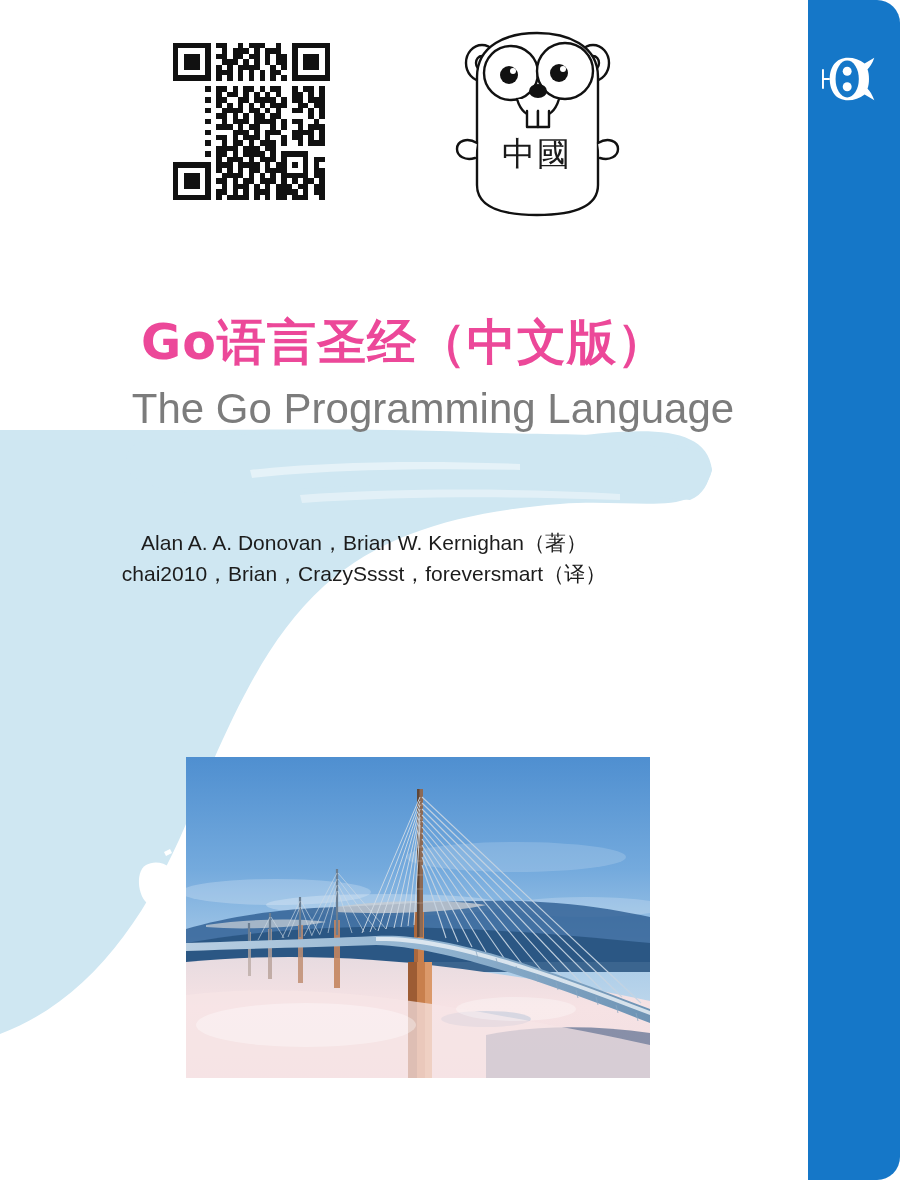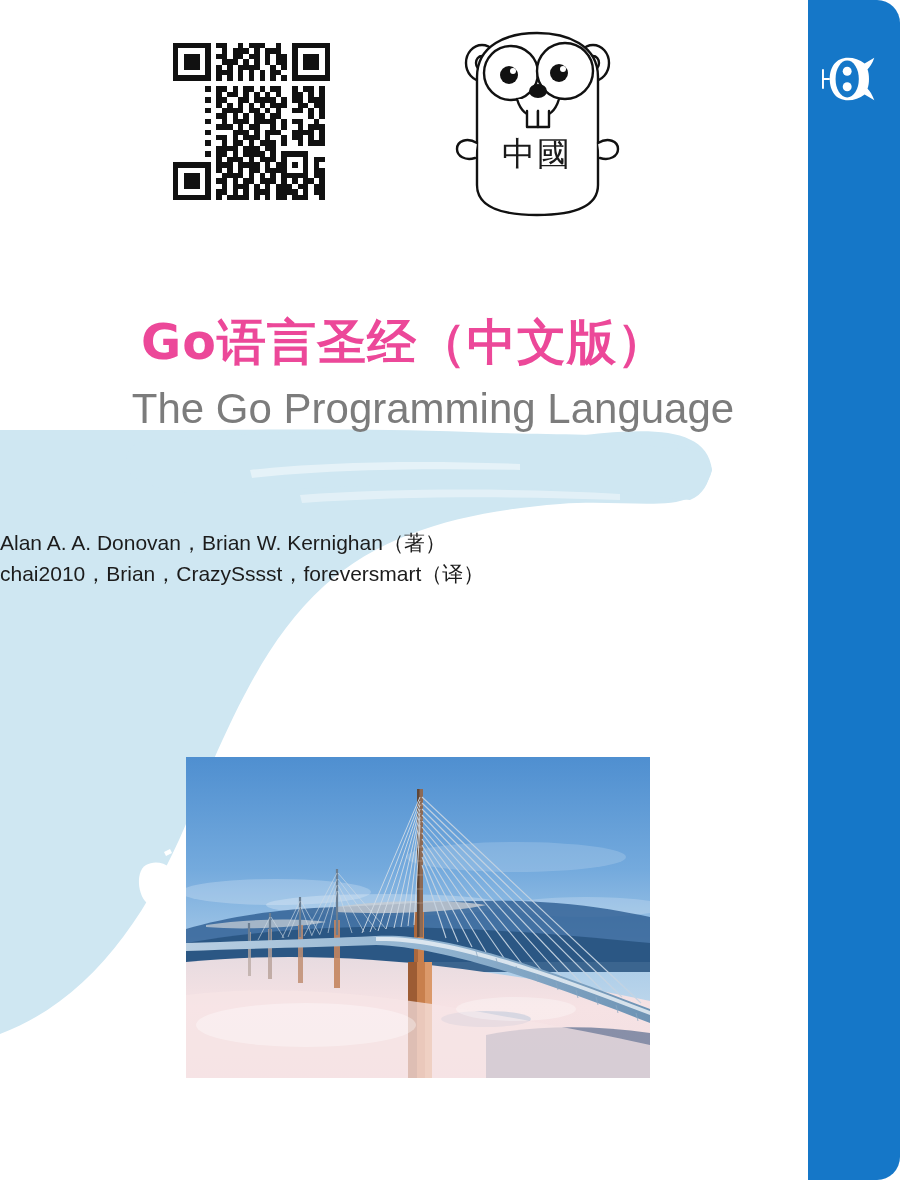--- a/index.html
+++ b/index.html
@@ -104,20 +104,21 @@
     white-space: nowrap;
     margin-left: 29px;
   }
 
   
   .authors {
     position: absolute;
     left: 0;
     top: 527px;
     width: 728px;
+    text-align: center;
     color: #1c1c1c;
     font-size: 21px;
     line-height: 31px;
   }
   .authors div { white-space: nowrap; }
 
   
   .photo {
     position: absolute;
     left: 186px;

